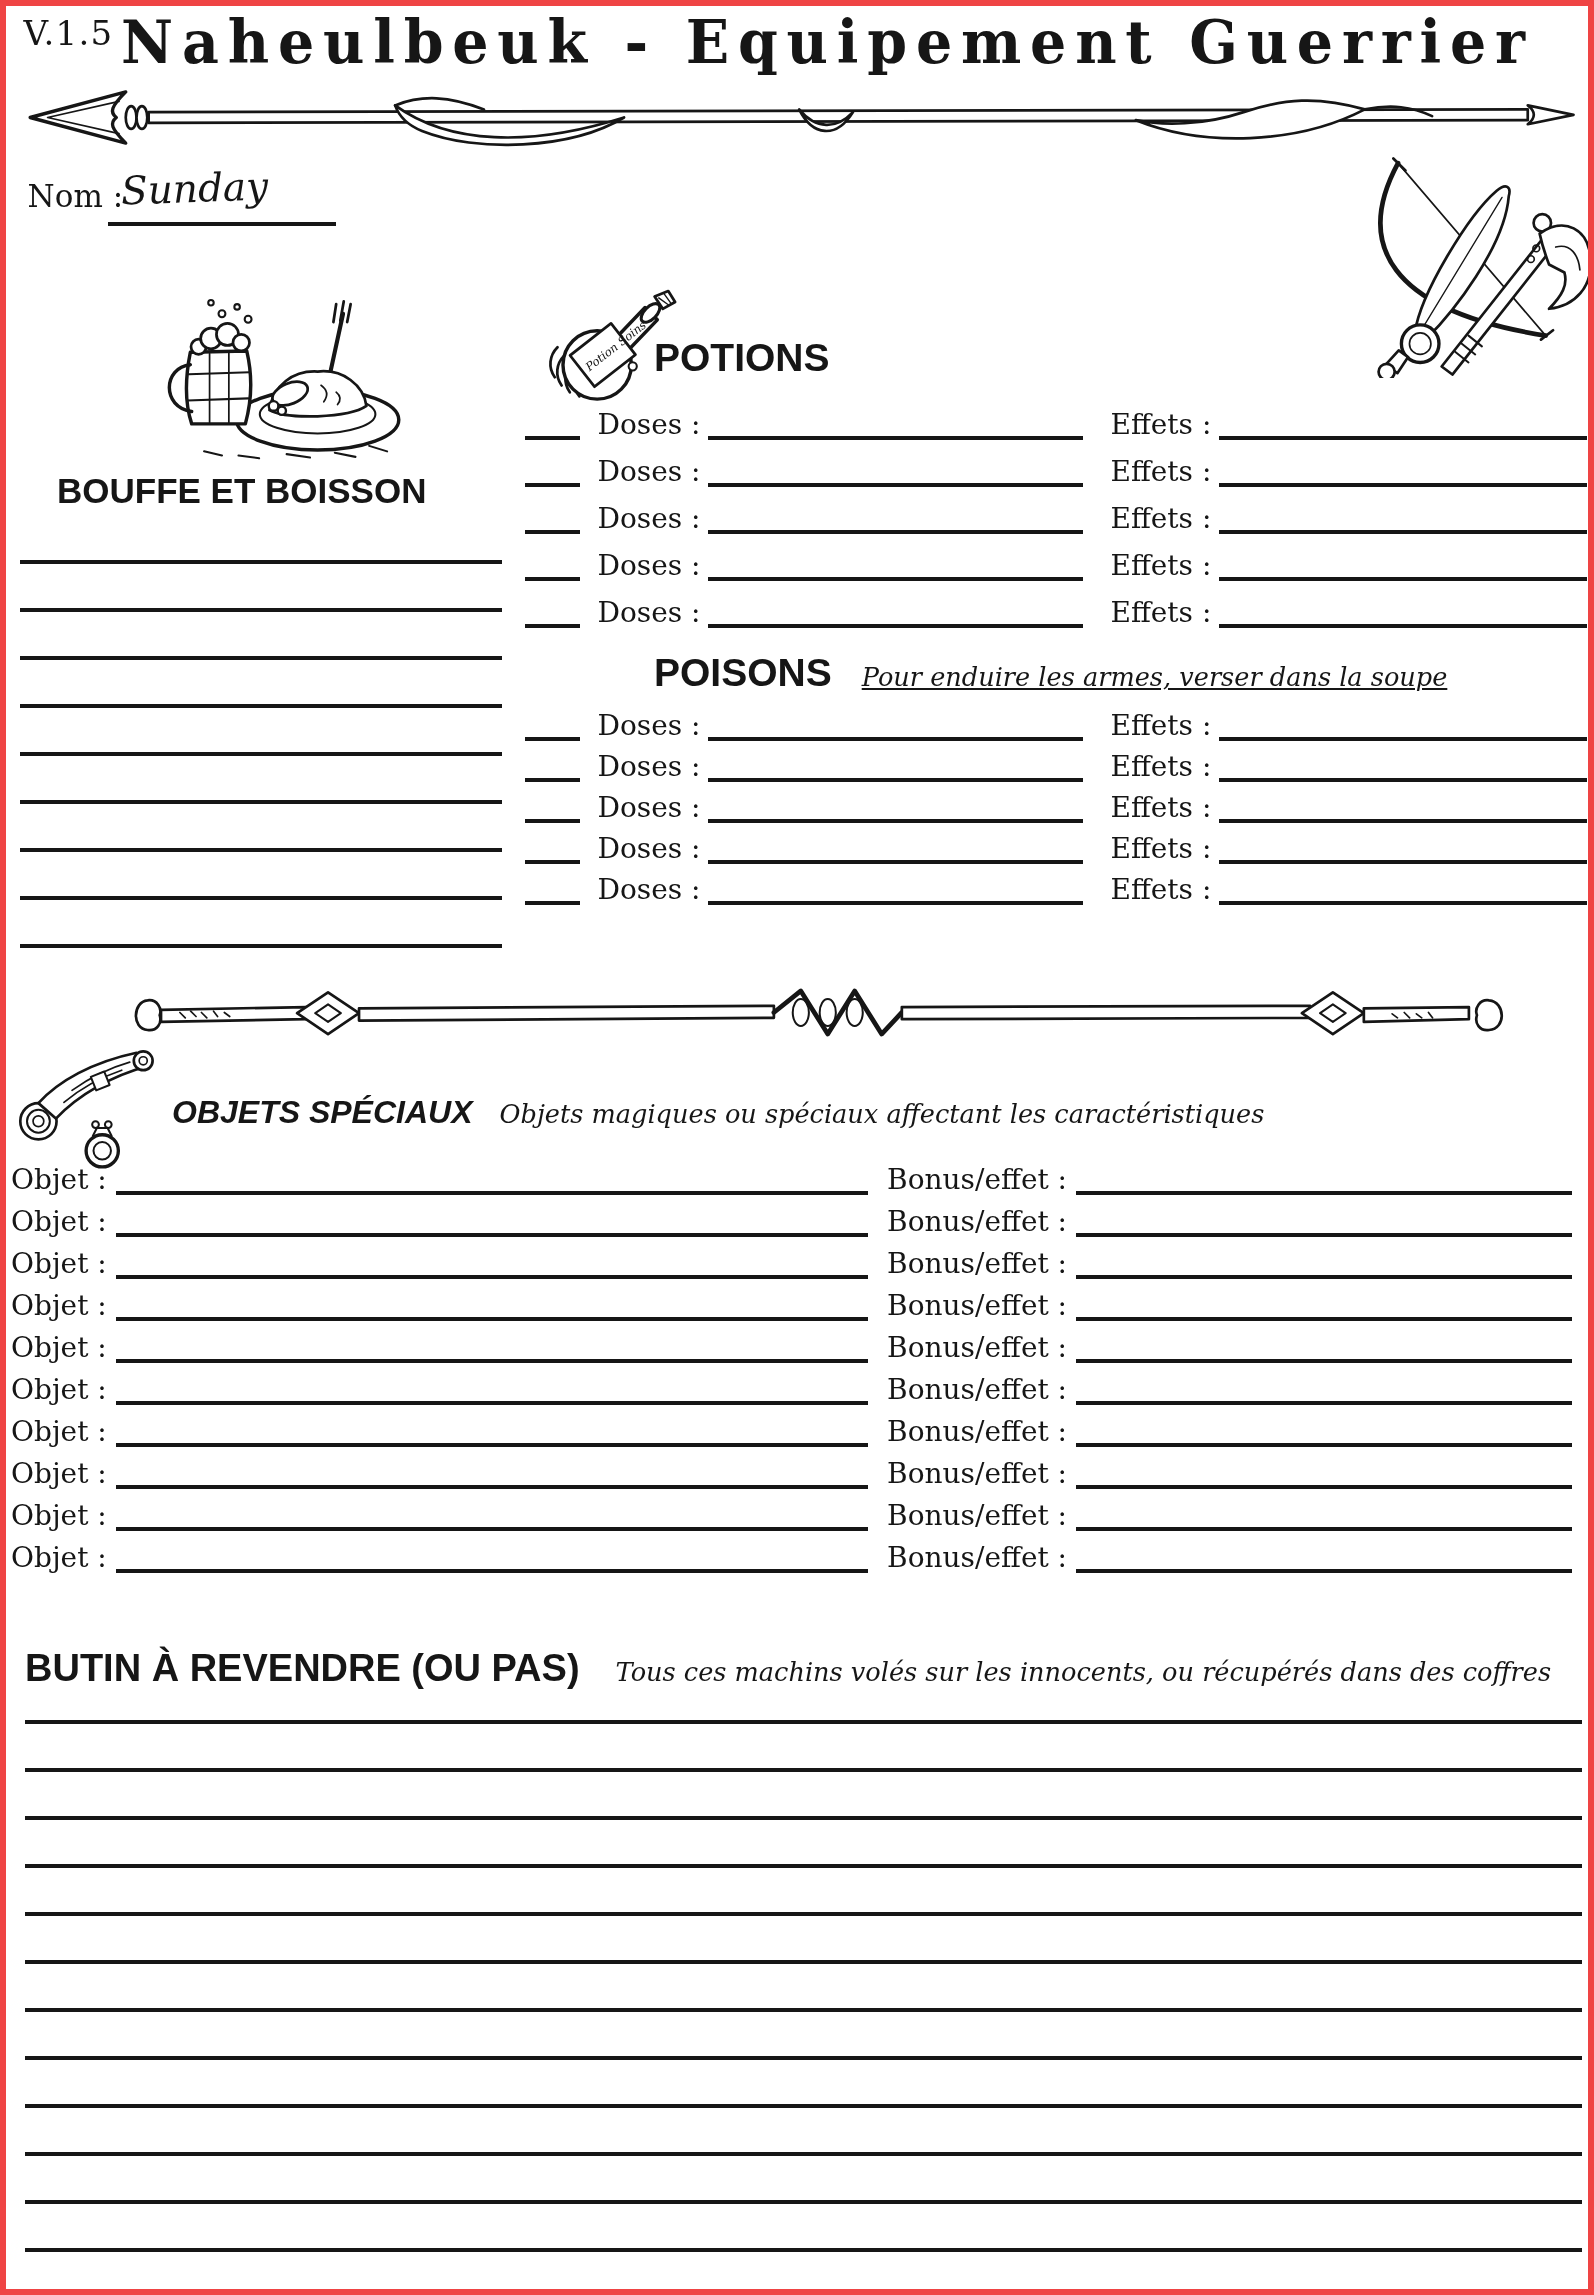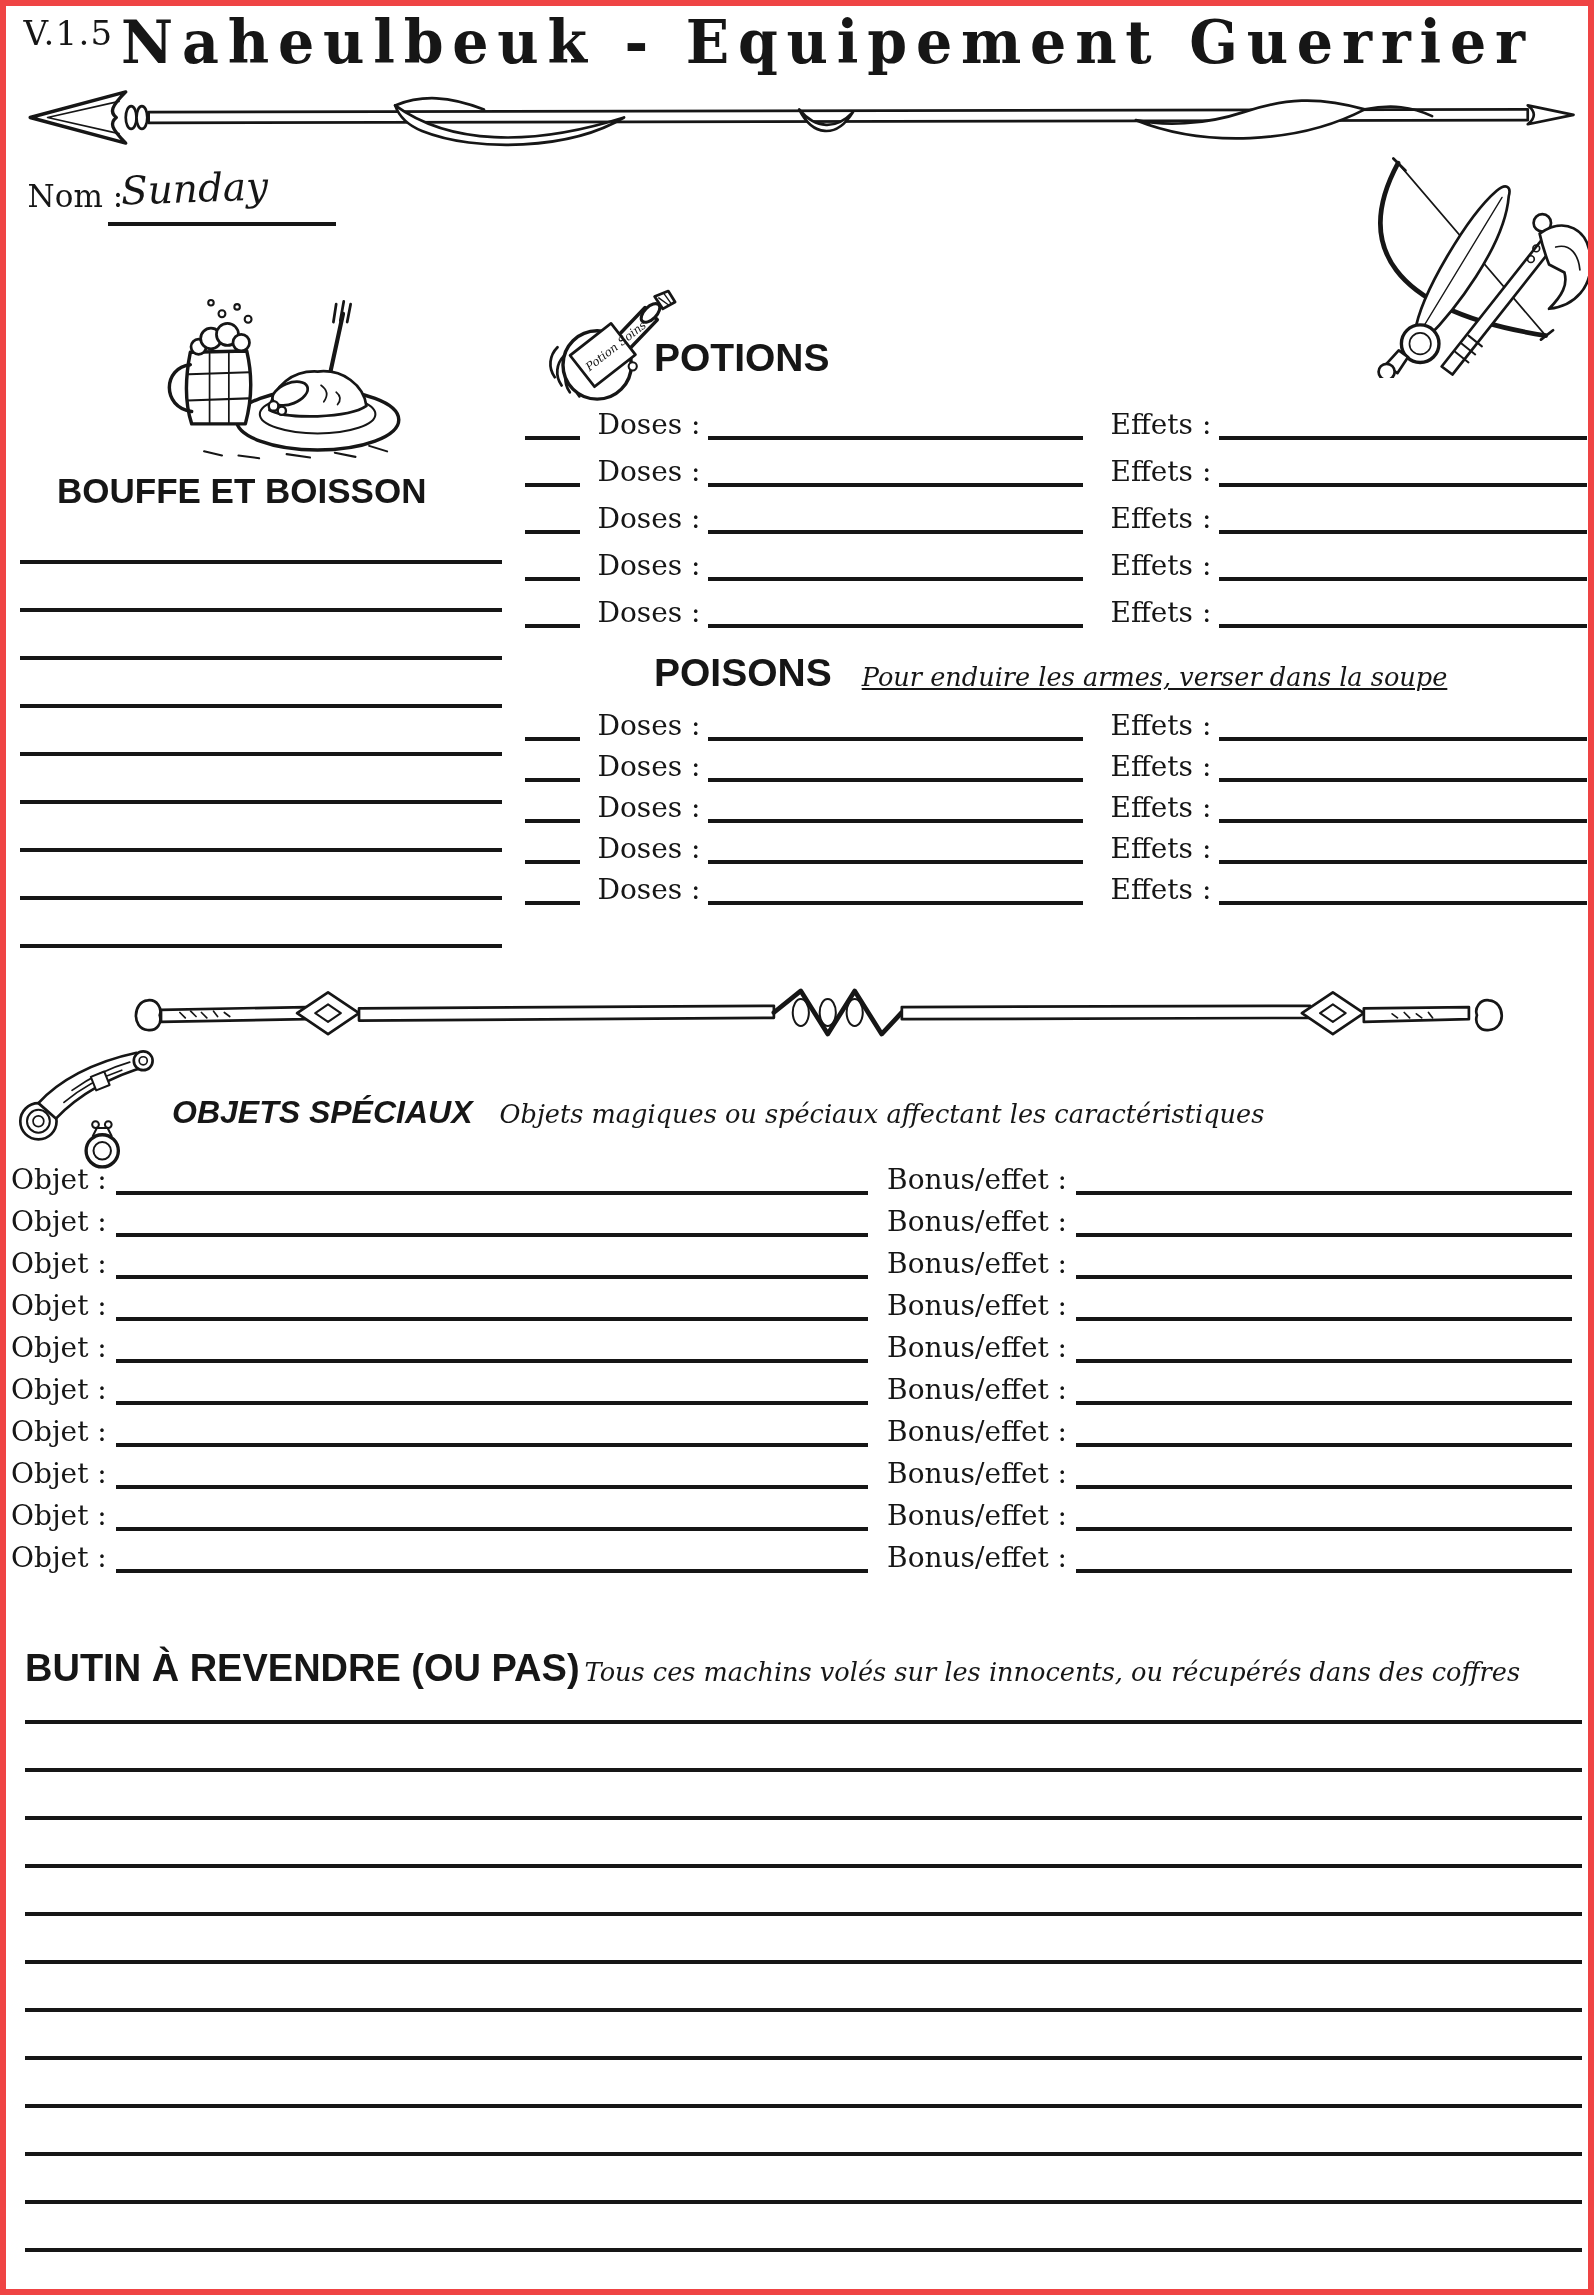--- a/index.html
+++ b/index.html
@@ -58,21 +58,21 @@
   .objets-head .h-big{font-size:32px;font-style:italic;}
   .objets-head .subtitle{margin-left:27px;}
   .rows-objets{position:absolute;left:5px;top:1147px;width:1561px;}
   .obj-row{display:flex;align-items:flex-end;height:42px;}
   .obj-lab{font-size:28px;line-height:1;padding:0 9.4px 1.3px 0;white-space:nowrap;}
   .obj-mid{width:752px;}
   .bon-lab{font-size:28px;line-height:1;padding:0 9.4px 1.3px 19px;white-space:nowrap;}
 
   .butin-head{position:absolute;left:19px;top:1641px;display:flex;align-items:baseline;}
   .butin-head .h-big{font-size:38px;}
-  .butin-head .subtitle{margin-left:5px;}
+  .butin-head .subtitle{margin-left:36px;}
   .butin-lines{position:absolute;left:19px;top:1670px;width:1557px;}
   .butin-lines .wline{height:44px;border-bottom:4px solid #161616;}
 </style>
 </head>
 <body>
 
 <div class="page">
 
   <div class="version">V.1.5</div>
   <div class="title">Naheulbeuk - Equipement Guerrier</div>

